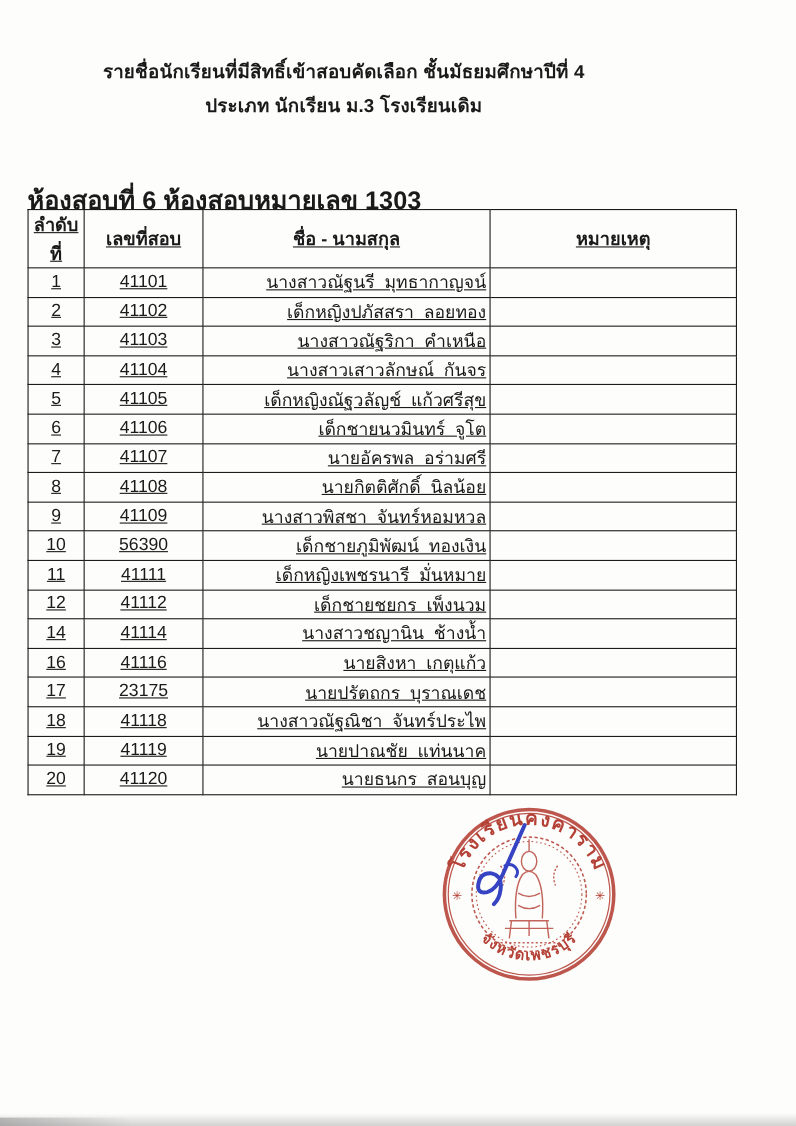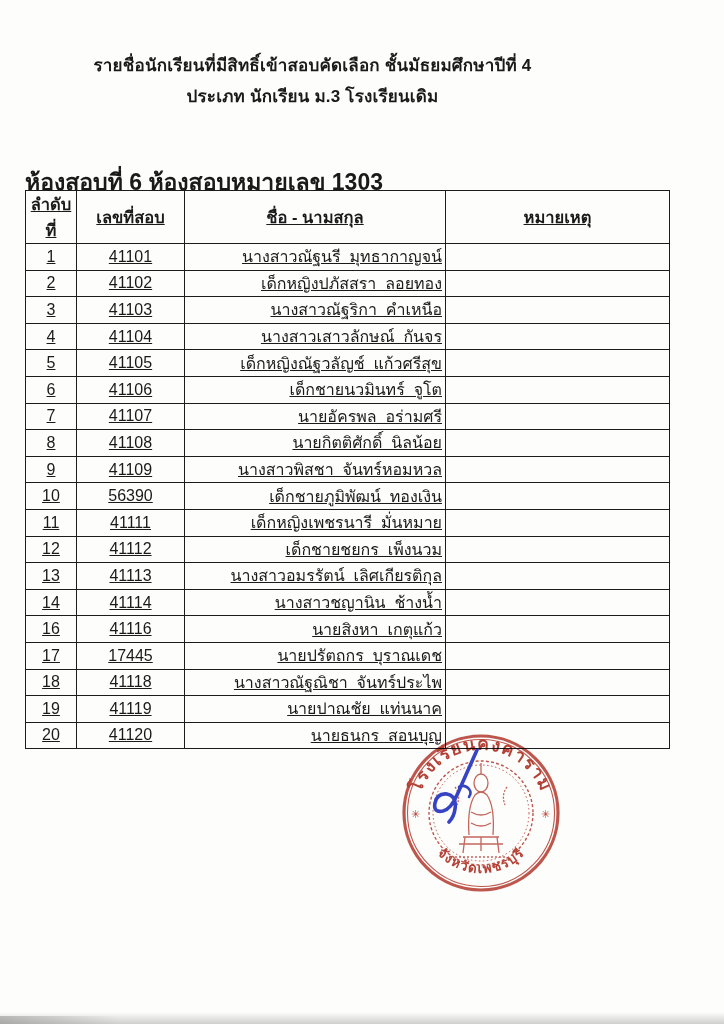--- a/index.html
+++ b/index.html
@@ -155,40 +155,34 @@
           <td class="c-name">เด็กหญิงเพชรนารี  มั่นหมาย</td>
           <td class="c-remark"></td>
         </tr>
       <tr>
           <td class="c-order">12</td>
           <td class="c-exam">41112</td>
           <td class="c-name">เด็กชายชยกร  เพ็งนวม</td>
           <td class="c-remark"></td>
         </tr>
       <tr>
-          <td class="c-order">13</td>
-          <td class="c-exam">41113</td>
-          <td class="c-name">นางสาวอมรรัตน์  เลิศเกียรติกุล</td>
-          <td class="c-remark"></td>
-        </tr>
-      <tr>
           <td class="c-order">14</td>
           <td class="c-exam">41114</td>
           <td class="c-name">นางสาวชญานิน  ช้างน้ำ</td>
           <td class="c-remark"></td>
         </tr>
       <tr>
           <td class="c-order">16</td>
           <td class="c-exam">41116</td>
           <td class="c-name">นายสิงหา  เกตุแก้ว</td>
           <td class="c-remark"></td>
         </tr>
       <tr>
           <td class="c-order">17</td>
-          <td class="c-exam">17445</td>
+          <td class="c-exam">23175</td>
           <td class="c-name">นายปรัตถกร  บุราณเดช</td>
           <td class="c-remark"></td>
         </tr>
       <tr>
           <td class="c-order">18</td>
           <td class="c-exam">41118</td>
           <td class="c-name">นางสาวณัฐณิชา  จันทร์ประไพ</td>
           <td class="c-remark"></td>
         </tr>
       <tr>

